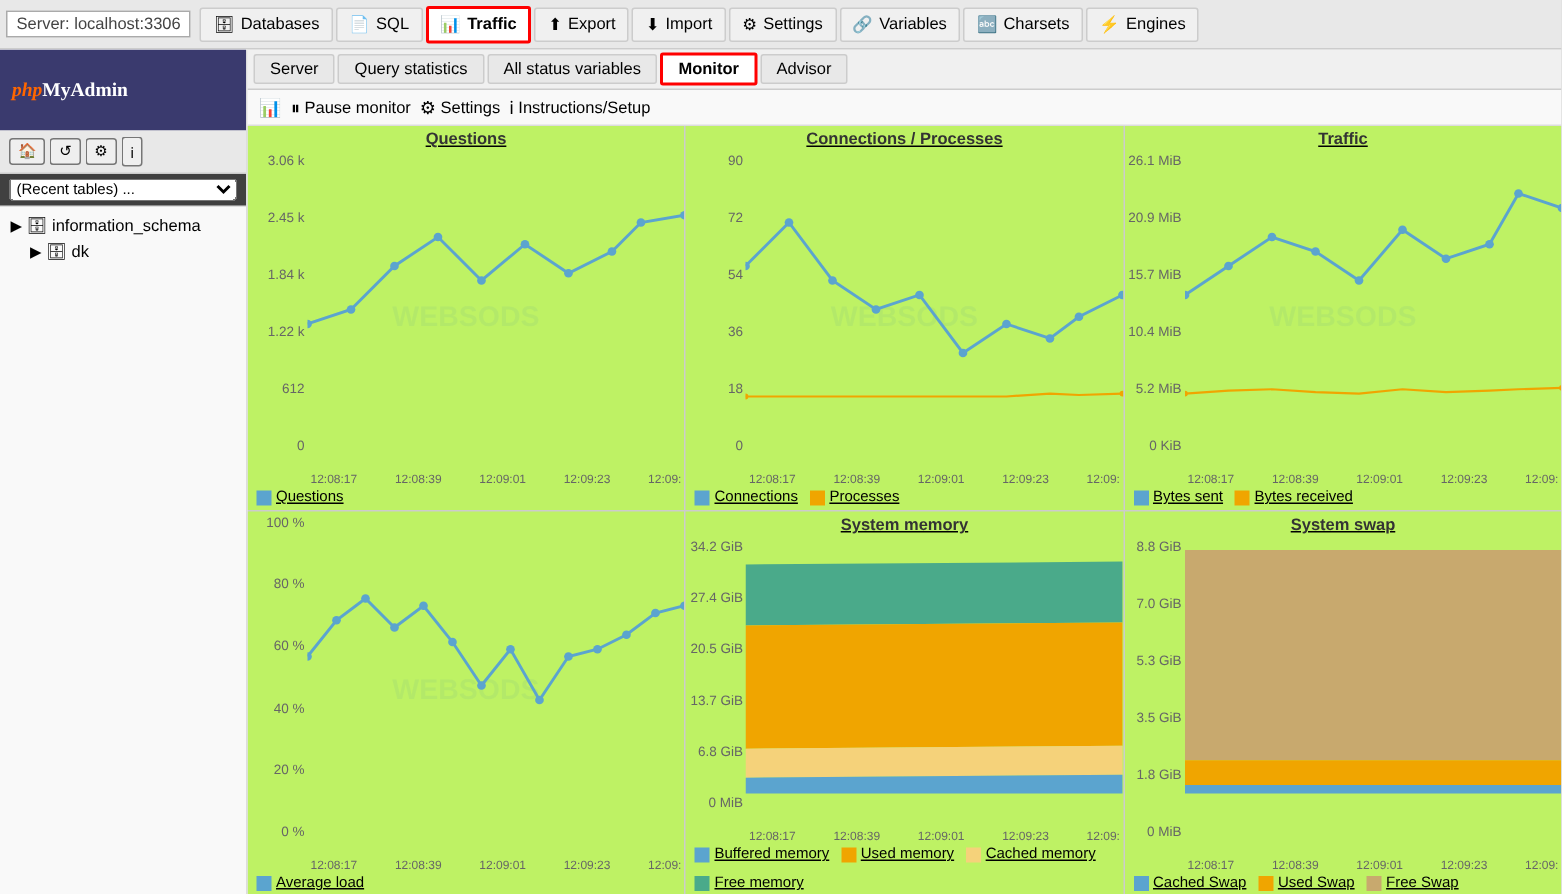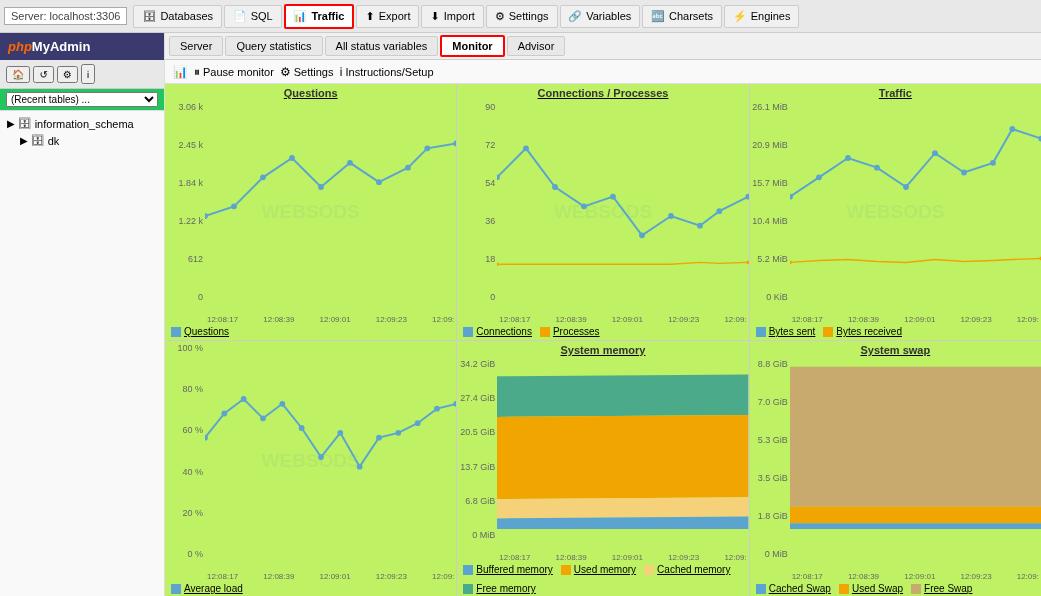--- a/index.html
+++ b/index.html
@@ -10,25 +10,25 @@
     .top-tab { display: flex; align-items: center; gap: 4px; padding: 4px 8px; border: 1px solid #ccc; background: #f0f0f0; cursor: pointer; font-size: 11px; border-radius: 2px; white-space: nowrap; }
     .top-tab.active { background: #fff; border-bottom: 1px solid #fff; font-weight: bold; }
     .top-tab.highlighted { border: 2px solid red; }
     .server-label { font-size: 11px; color: #444; margin-right: 4px; border: 1px solid #aaa; padding: 2px 6px; background: #fff; }
 
     
     #main { display: flex; height: calc(596px - 32px); }
 
     
     #sidebar { width: 165px; background: #f9f9f9; border-right: 1px solid #ddd; overflow-y: auto; flex-shrink: 0; }
-    #phpmyadmin-logo { background: #3a3a6e; padding: 6px 8px; display: flex; align-items: center; }
+    #phpmyadmin-logo { background: #3a3a6e; padding: 19px 8px; display: flex; align-items: center; font-family: Liberation Serif, serif; }
     #phpmyadmin-logo span { color: #fff; font-size: 13px; font-weight: bold; }
     .sidebar-toolbar { display: flex; align-items: center; gap: 3px; padding: 4px 6px; background: #e8e8e8; border-bottom: 1px solid #ccc; }
     .sidebar-toolbar button { font-size: 10px; padding: 1px 4px; cursor: pointer; }
-    .recent-tables { display: flex; align-items: center; padding: 3px 6px; border-bottom: 1px solid #ddd; background: #22c55e; }
+    .recent-tables { display: flex; align-items: center; padding: 3px 6px; border-bottom: 1px solid #ddd; background: #404040; }
     .recent-tables select { font-size: 10px; flex: 1; }
     .db-tree { padding: 4px; }
     .db-item { display: flex; align-items: center; gap: 3px; padding: 2px 3px; cursor: pointer; }
     .db-label { font-size: 11px; }
     .tree-icon { font-size: 10px; }
 
     
     #content { flex: 1; display: flex; flex-direction: column; overflow: hidden; }
 
     

